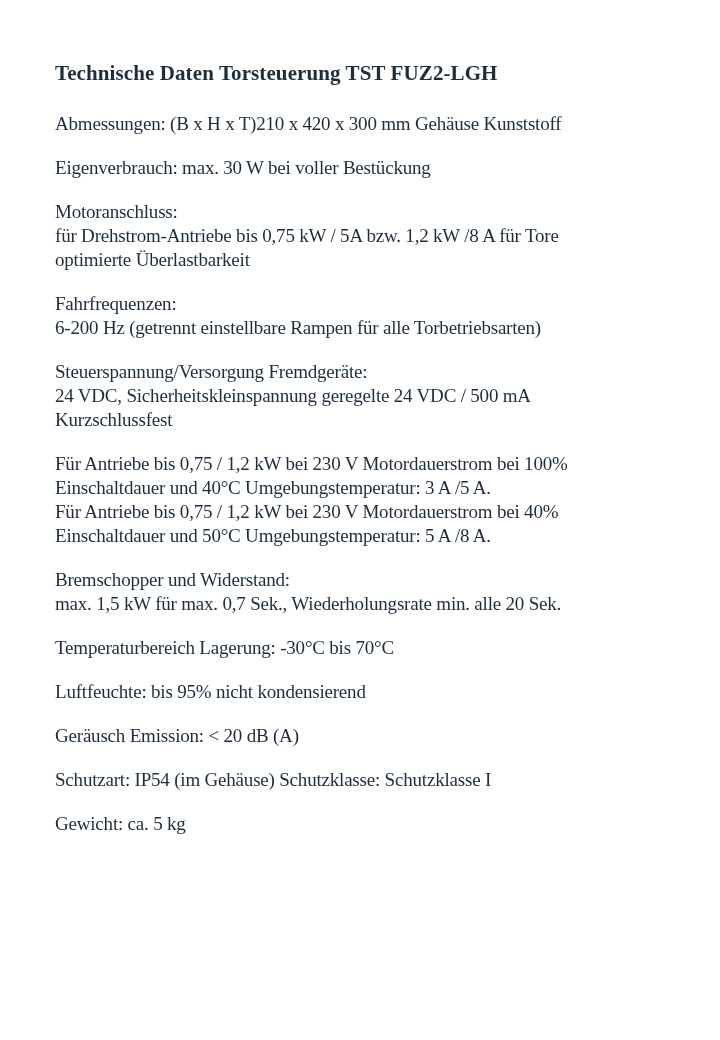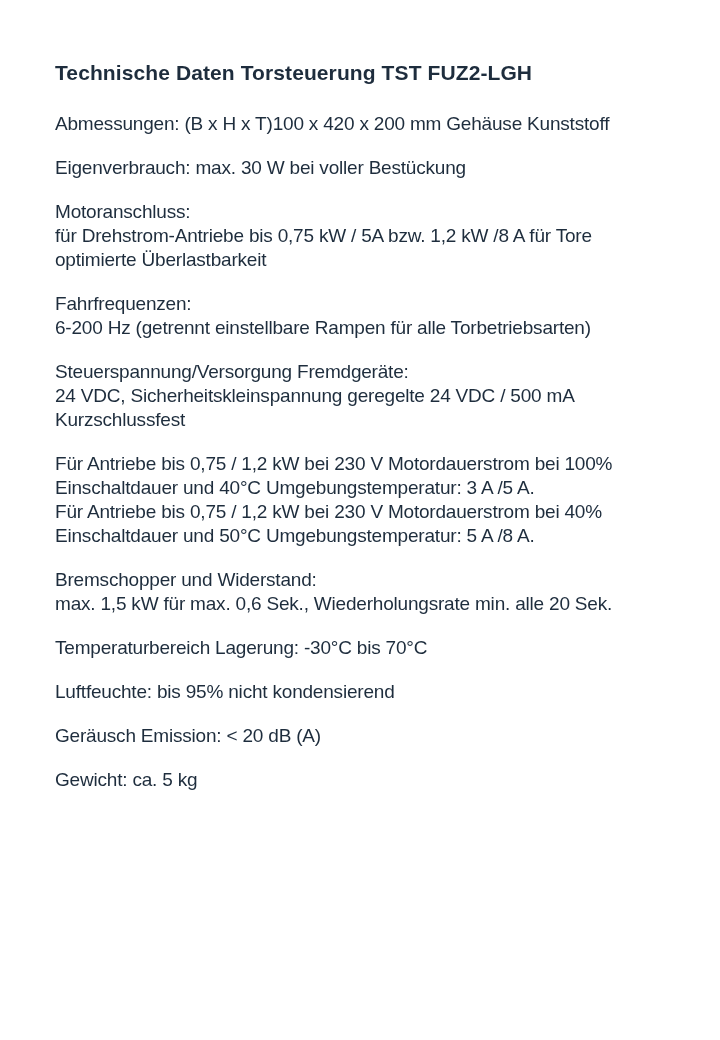--- a/index.html
+++ b/index.html
@@ -12,20 +12,21 @@
     width: 720px;
     height: 1040px;
     background: #ffffff;
     overflow: hidden;
     font-family: "Liberation Sans", "DejaVu Sans", sans-serif;
     color: #1e2d3d;
     box-sizing: border-box;
   }
   .content {
     padding: 60px 40px 0 55px;
+    font-family: Liberation Serif, serif;
   }
   .doc-title {
     font-size: 21px;
     font-weight: bold;
     line-height: 26px;
     letter-spacing: 0.1px;
     margin: 0 0 26px 0;
     white-space: nowrap;
   }
   .para {
@@ -40,21 +41,21 @@
 </style>
 </head>
 <body>
 
 <div class="page">
   <div class="content">
 
     <h1 class="doc-title">Technische Daten Torsteuerung TST FUZ2-LGH</h1>
 
     <div class="para">
-      <div class="line">Abmessungen: (B x H x T)100 x 420 x 200 mm Gehäuse Kunststoff</div>
+      <div class="line">Abmessungen: (B x H x T)210 x 420 x 300 mm Gehäuse Kunststoff</div>
     </div>
 
 
     <div class="para">
       <div class="line">Eigenverbrauch: max. 30 W bei voller Bestückung</div>
     </div>
 
     <div class="para">
       <div class="line">Motoranschluss:</div>
       <div class="line">für Drehstrom-Antriebe bis 0,75 kW / 5A bzw. 1,2 kW /8 A für Tore</div>
@@ -74,35 +75,38 @@
 
     <div class="para">
       <div class="line">Für Antriebe bis 0,75 / 1,2 kW bei 230 V Motordauerstrom bei 100%</div>
       <div class="line">Einschaltdauer und 40°C Umgebungstemperatur: 3 A /5 A.</div>
       <div class="line">Für Antriebe bis 0,75 / 1,2 kW bei 230 V Motordauerstrom bei 40%</div>
       <div class="line">Einschaltdauer und 50°C Umgebungstemperatur: 5 A /8 A.</div>
     </div>
 
     <div class="para">
       <div class="line">Bremschopper und Widerstand:</div>
-      <div class="line">max. 1,5 kW für max. 0,6 Sek., Wiederholungsrate min. alle 20 Sek.</div>
+      <div class="line">max. 1,5 kW für max. 0,7 Sek., Wiederholungsrate min. alle 20 Sek.</div>
     </div>
 
 
     <div class="para">
       <div class="line">Temperaturbereich Lagerung: -30°C bis 70°C</div>
     </div>
 
     <div class="para">
       <div class="line">Luftfeuchte: bis 95% nicht kondensierend</div>
     </div>
 
     <div class="para">
       <div class="line">Geräusch Emission: &lt; 20 dB (A)</div>
     </div>
 
+    <div class="para">
+      <div class="line">Schutzart: IP54 (im Gehäuse) Schutzklasse: Schutzklasse I</div>
+    </div>
 
     <div class="para">
       <div class="line">Gewicht: ca. 5 kg</div>
     </div>
 
   </div>
 </div>
 
 </body></html>

